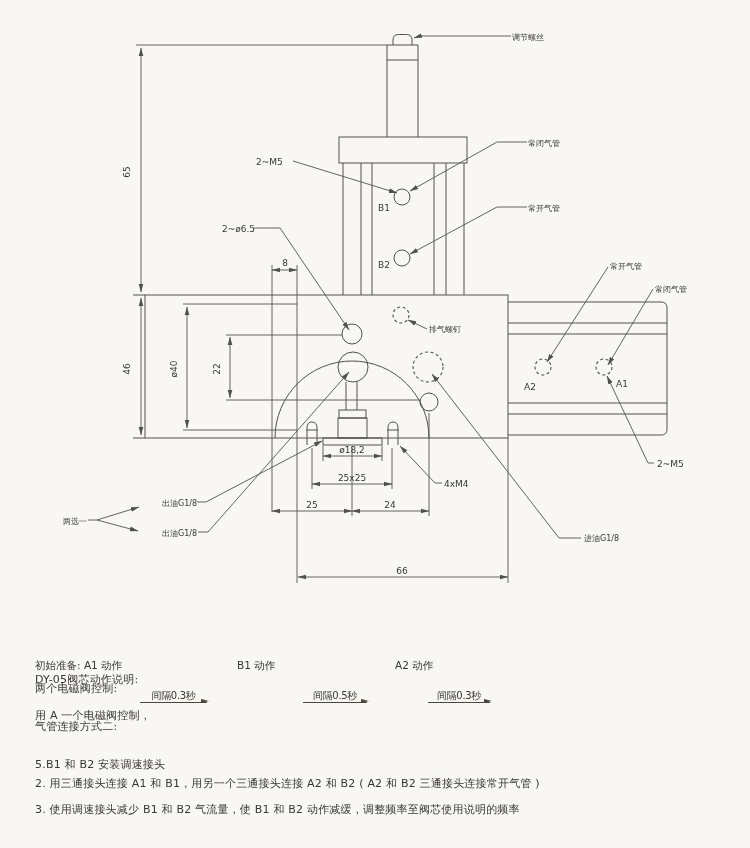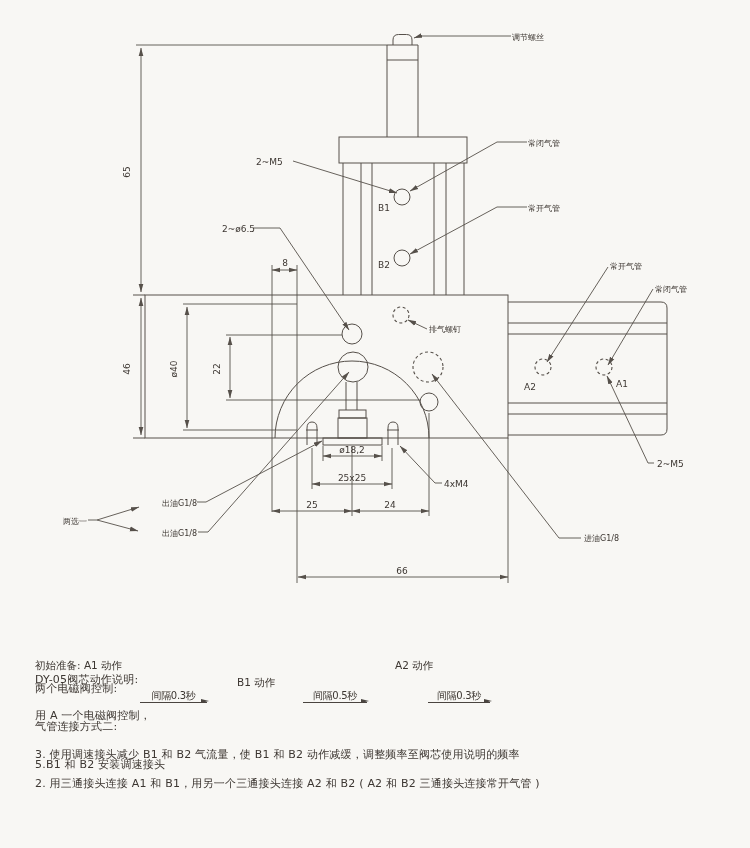--- a/index.html
+++ b/index.html
@@ -189,32 +189,32 @@
   </svg>
 
   <div class="notes-line" style="top:641px;margin-top:32px;">DY-05阀芯动作说明:</div>
 
   <div class="seq-wrap">
     <span class="seq-item" style="left:35px;">初始准备: A1 动作</span>
     <div class="seq-arrow" style="left:140px;width:67px;">
       <span class="interval">间隔0.3秒</span>
       <span class="shaft"></span>
     </div>
-    <span class="seq-item" style="left:237px;margin-top:17px;">B1 动作</span>
+    <span class="seq-item" style="left:237px;">B1 动作</span>
     <div class="seq-arrow" style="left:303px;width:64px;">
       <span class="interval">间隔0.5秒</span>
       <span class="shaft"></span>
     </div>
     <span class="seq-item" style="left:395px;">A2 动作</span>
     <div class="seq-arrow" style="left:428px;width:62px;">
       <span class="interval">间隔0.3秒</span>
       <span class="shaft"></span>
     </div>
   </div>
 
   <div class="notes-line" style="top:682px;">两个电磁阀控制:</div>
   <div class="notes-line" style="top:720px;">气管连接方式二:</div>
   <div class="notes-line" style="top:709px;">用 A 一个电磁阀控制，</div>
   <div class="notes-line" style="top:758px;">5.B1 和 B2 安装调速接头</div>
   <div class="notes-line" style="top:777px;">2. 用三通接头连接 A1 和 B1，用另一个三通接头连接 A2 和 B2 ( A2 和 B2 三通接头连接常开气管 )</div>
-  <div class="notes-line" style="top:748px;">3. 使用调速接头减少 B1 和 B2 气流量，使 B1 和 B2 动作减缓，调整频率至阀芯使用说明的频率</div>
+  <div class="notes-line" style="top:803px;">3. 使用调速接头减少 B1 和 B2 气流量，使 B1 和 B2 动作减缓，调整频率至阀芯使用说明的频率</div>
 
 </div>
 
 </body></html>

